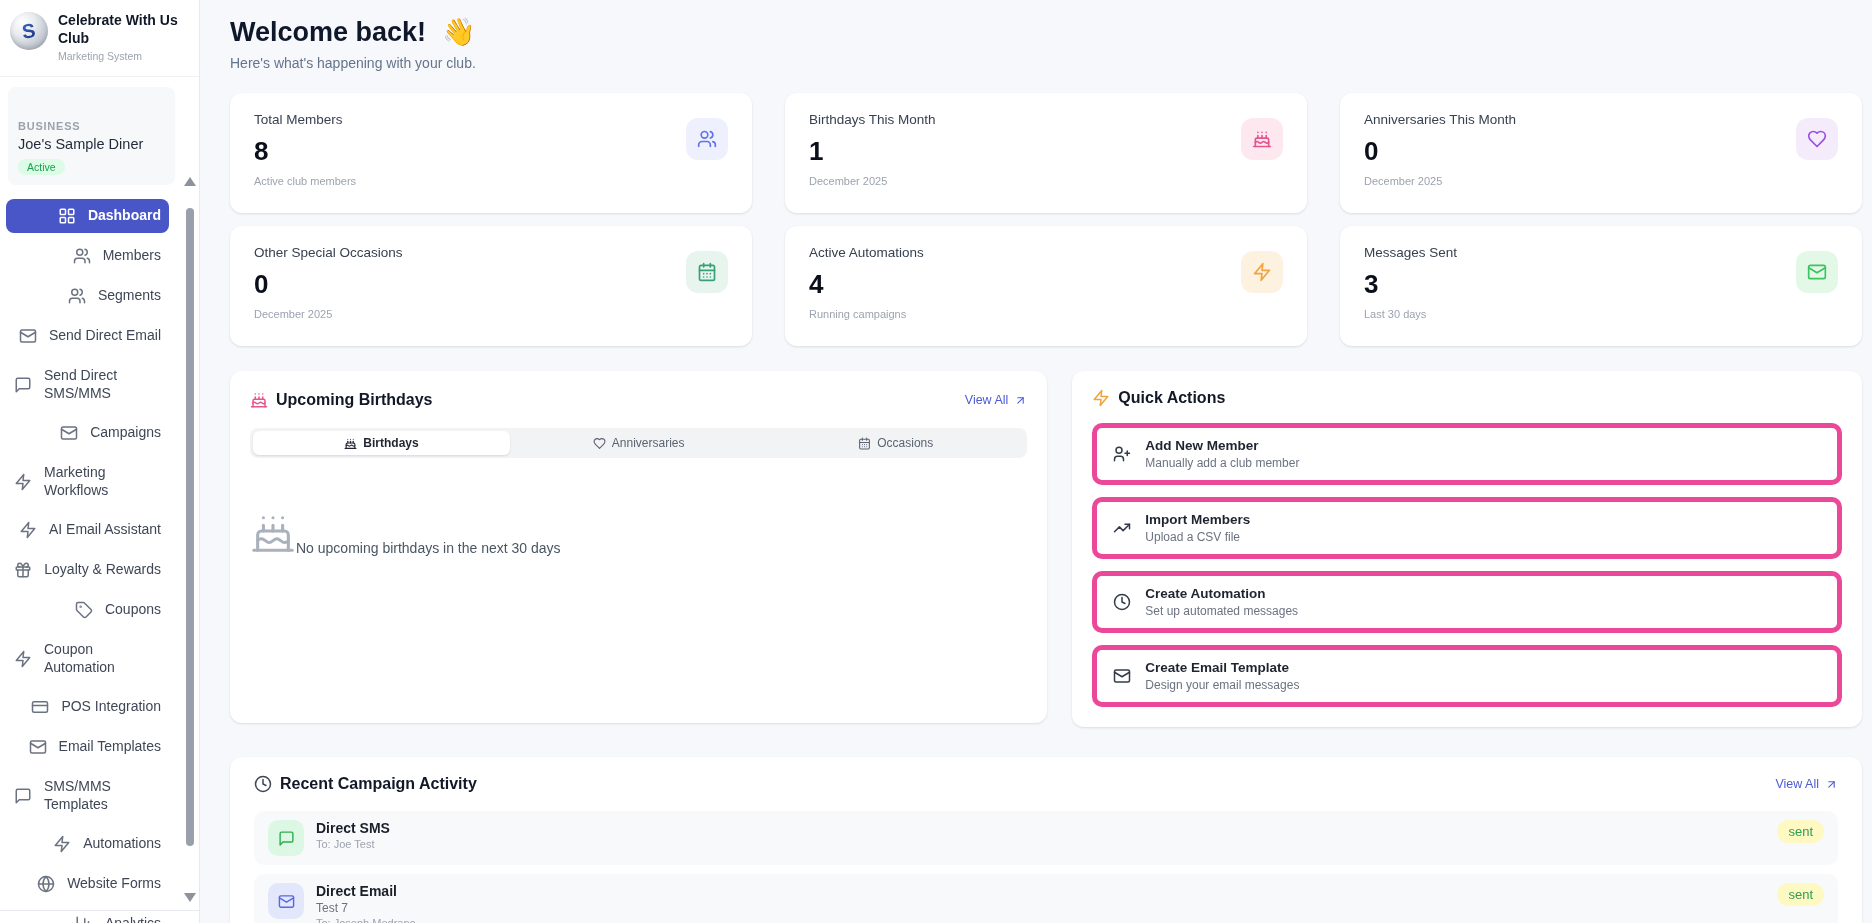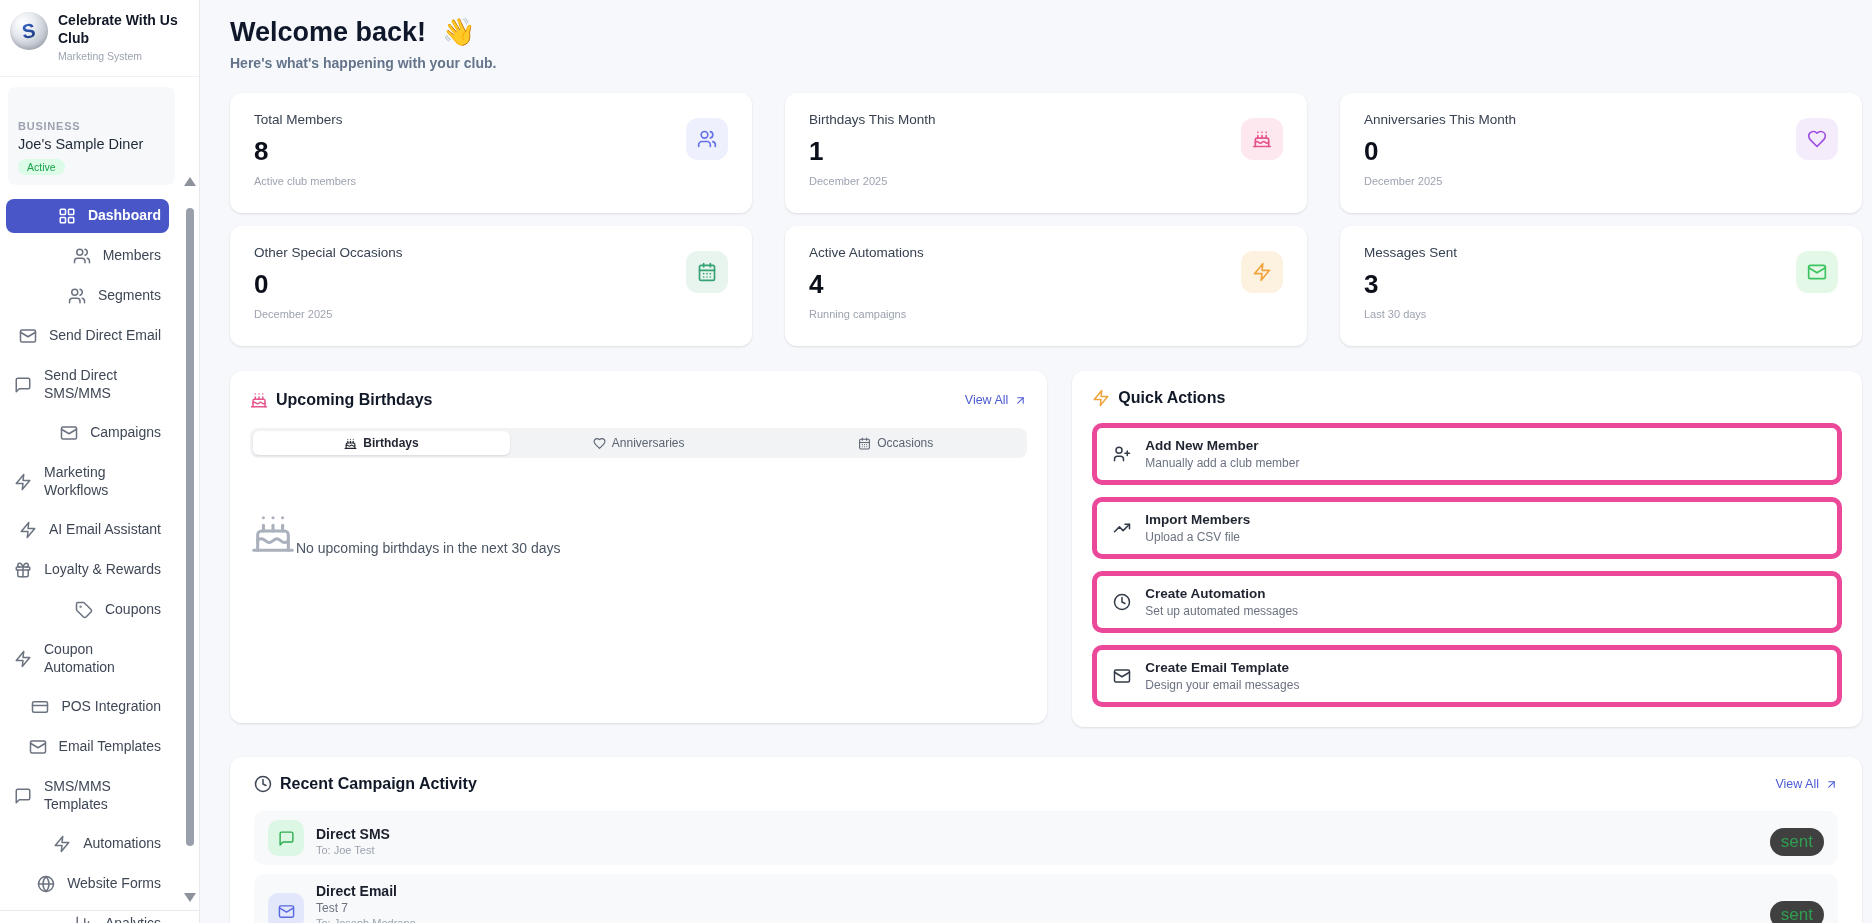--- a/index.html
+++ b/index.html
@@ -65,21 +65,21 @@
   .sb-arrow-down { top:893px; border-top:9px solid #8d929c; }
   .sb-thumb {
     position:absolute; left:3px; top:208px; width:8px; height:638px;
     background:#9aa0ab; border-radius:5px; cursor:pointer;
   }
   .side-bottom-divider { position:absolute; left:0; right:0; top:910px; border-top:1px solid #e7e9ee; }
 
   
   .main { flex:1; padding:16px 10px 0 30px; overflow:hidden; }
   .page-title { font-size:27px; font-weight:800; color:#0f172a; display:flex; align-items:center; gap:16px; }
-  .page-sub { font-size:14px; color:#64748b; margin-top:7px;font-weight:bold; }
+  .page-sub { font-size:14px; color:#64748b; margin-top:7px; }
 
   .stats-grid {
     margin-top:22px; display:grid; grid-template-columns:repeat(3,1fr);
     gap:13px 33px;
   }
   .stat-card {
     background:#ffffff; border-radius:12px; height:120px; padding:19px 24px;
     box-shadow:0 1px 2px rgba(16,24,40,.05), 0 1px 3px rgba(16,24,40,.07);
     display:flex; justify-content:space-between;
   }
@@ -129,31 +129,31 @@
     display:flex; align-items:center; gap:14px; min-height:54px; cursor:pointer; background:#fff;
   }
   .qa-item .ic { color:#343c49; }
   .qa-title { font-size:13.5px; font-weight:700; color:#1f2430; }
   .qa-sub { font-size:12px; color:#6b7280; margin-top:3px; }
 
   .recent-panel { margin-top:30px; padding:18px 24px 24px; }
   .recent-list { margin-top:18px; display:flex; flex-direction:column; gap:9px; }
   .recent-row {
     background:#f8f9fb; border-radius:10px; padding:9px 14px;
-    display:flex; align-items:flex-end; gap:12px; cursor:pointer;
+    display:flex; align-items:flex-start; gap:12px; cursor:pointer;
   }
   .act-icon { width:36px; height:36px; border-radius:10px; display:flex; align-items:center; justify-content:center; }
   .act-sms   { background:#dcf7e3; color:#2fae52; }
   .act-email { background:#e2e7fb; color:#5a68e0; }
   .act-title { font-size:14px; font-weight:700; color:#1a1f2b; }
   .act-line2 { font-size:12px; color:#6b7280; margin-top:2px; }
   .act-to { font-size:11px; color:#9ca3af; margin-top:2px; }
   .recent-row .grow { flex:1; }
   .badge-sent {
-    font-size:17px; color:#2f9e4f; background:#404040;
+    font-size:13px; color:#2f9e4f; background:#fef9c3;
     border-radius:999px; padding:4px 11px;
   }
   .head-icon-clock { color:#3f4756; }
 </style>
 </head>
 <body>
 
 <svg width="0" height="0" style="position:absolute" aria-hidden="true">
   <defs>
     <symbol id="i-dashboard" viewBox="0 0 24 24">

